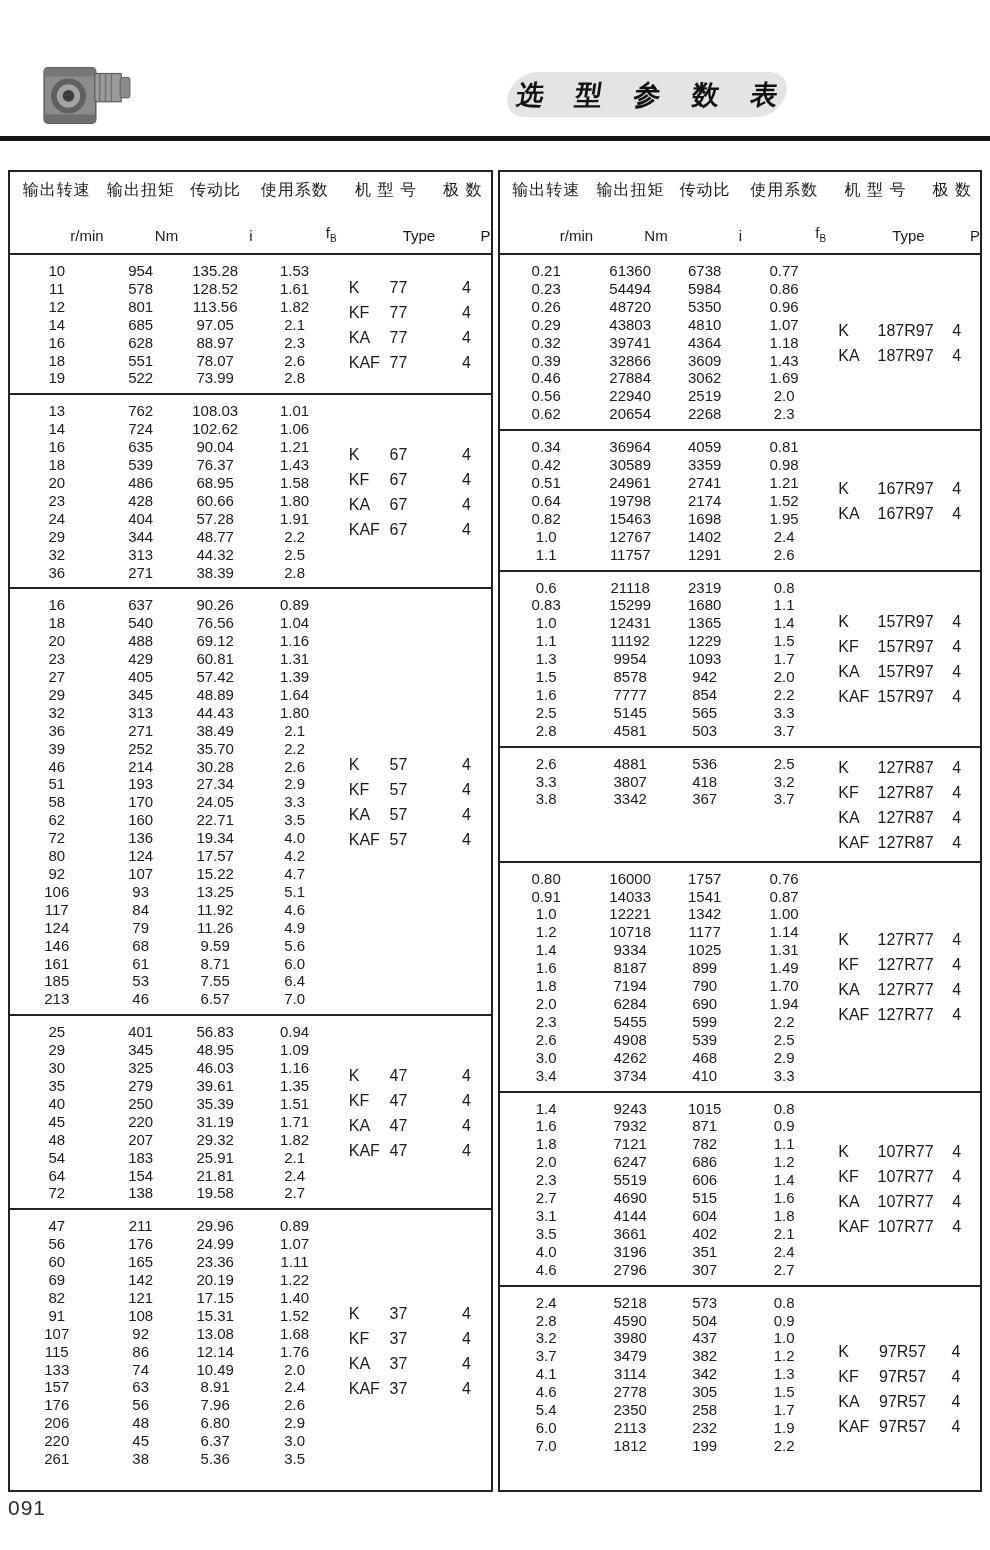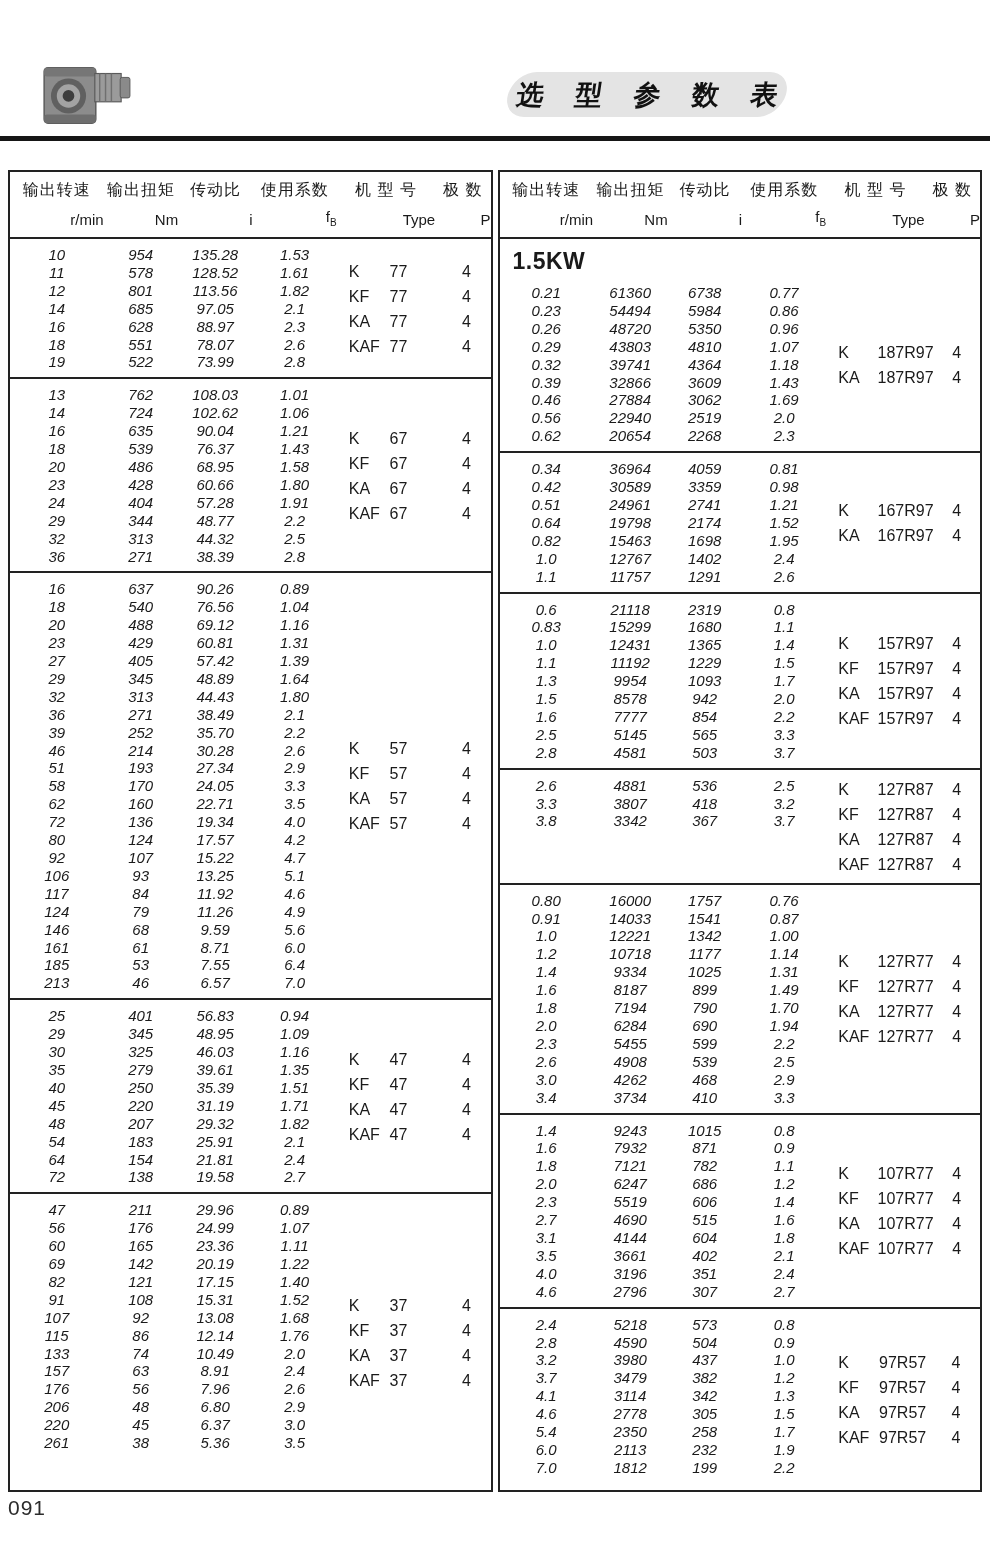--- a/index.html
+++ b/index.html
@@ -18,31 +18,31 @@
   }
   .banner-text{
     transform:skewX(8deg);font-size:27px;font-weight:bold;color:#111;
     letter-spacing:12px;padding-left:12px;white-space:nowrap;
   }
   .rule{position:absolute;left:0;top:136px;width:990px;height:5px;background:#161616;}
   
   .tables{position:absolute;left:8px;top:170px;width:974px;height:1322px;display:flex;gap:5px;}
   .gtable{flex:1;border:2px solid #222;box-sizing:border-box;display:flex;flex-direction:column;overflow:hidden;background:#fff;}
   .ghead{display:flex;border-bottom:2px solid #222;padding:8px 0 9px;}
-  .hcell{display:flex;flex-direction:column;justify-content:space-between;gap:7px;}
+  .hcell{display:flex;flex-direction:column;justify-content:space-between;gap:23px;}
   .hcn{font-size:16px;text-align:center;letter-spacing:1px;white-space:nowrap;}
   .hunit{font-size:15px;text-align:right;}
   .hunit sub{font-size:10px;}
   .c0{width:19.5%}.c1{width:15.5%}.c2{width:15.5%}.c3{width:17.5%}.c4{width:20.5%}.c5{width:11.5%}
   .gbody{flex:1;display:flex;flex-direction:column;}
   .power-title{font-size:23px;font-weight:bold;padding:9px 0 2px 13px;letter-spacing:.5px;}
   .block{display:flex;padding:7px 0 6px;}
   .block.bt{border-top:2px solid #222;}
   .block:last-child{flex:1;}
-  .dcol{width:68%;font-style:italic;}
+  .dcol{width:68%;}
   .drow{display:flex;line-height:17.9px;font-size:15px;}
   .dc{text-align:center;}
   .dc0{width:28.6%}.dc1{width:22.8%}.dc2{width:22.8%}.dc3{width:25.8%}
   .tcol{width:32%;display:flex;flex-direction:column;justify-content:center;padding-left:2.5%;box-sizing:border-box;}
   .trow{display:flex;align-items:center;line-height:25px;font-size:16px;}
   .tprefix{width:2.55em;white-space:pre;}
   .tmodel{flex:1;text-align:left;}
   .tp{width:34%;text-align:center;}
   
   .page-number{position:absolute;left:8px;top:1496px;font-size:21px;color:#2b2b2b;letter-spacing:1px;}
@@ -638,21 +638,20 @@
         <div class="hcell c4">
           <div class="hcn">机 型 号</div>
           <div class="hunit">Type</div>
         </div>
         <div class="hcell c5">
           <div class="hcn">极  数</div>
           <div class="hunit">P</div>
         </div>
       </div>
       <div class="gbody">
-        <div class="power-title">1.5KW</div>
         <div class="block">
           <div class="dcol">
             <div class="drow">
               <span class="dc dc0">0.21</span>
               <span class="dc dc1">61360</span>
               <span class="dc dc2">6738</span>
               <span class="dc dc3">0.77</span>
             </div>
             <div class="drow">
               <span class="dc dc0">0.23</span>

